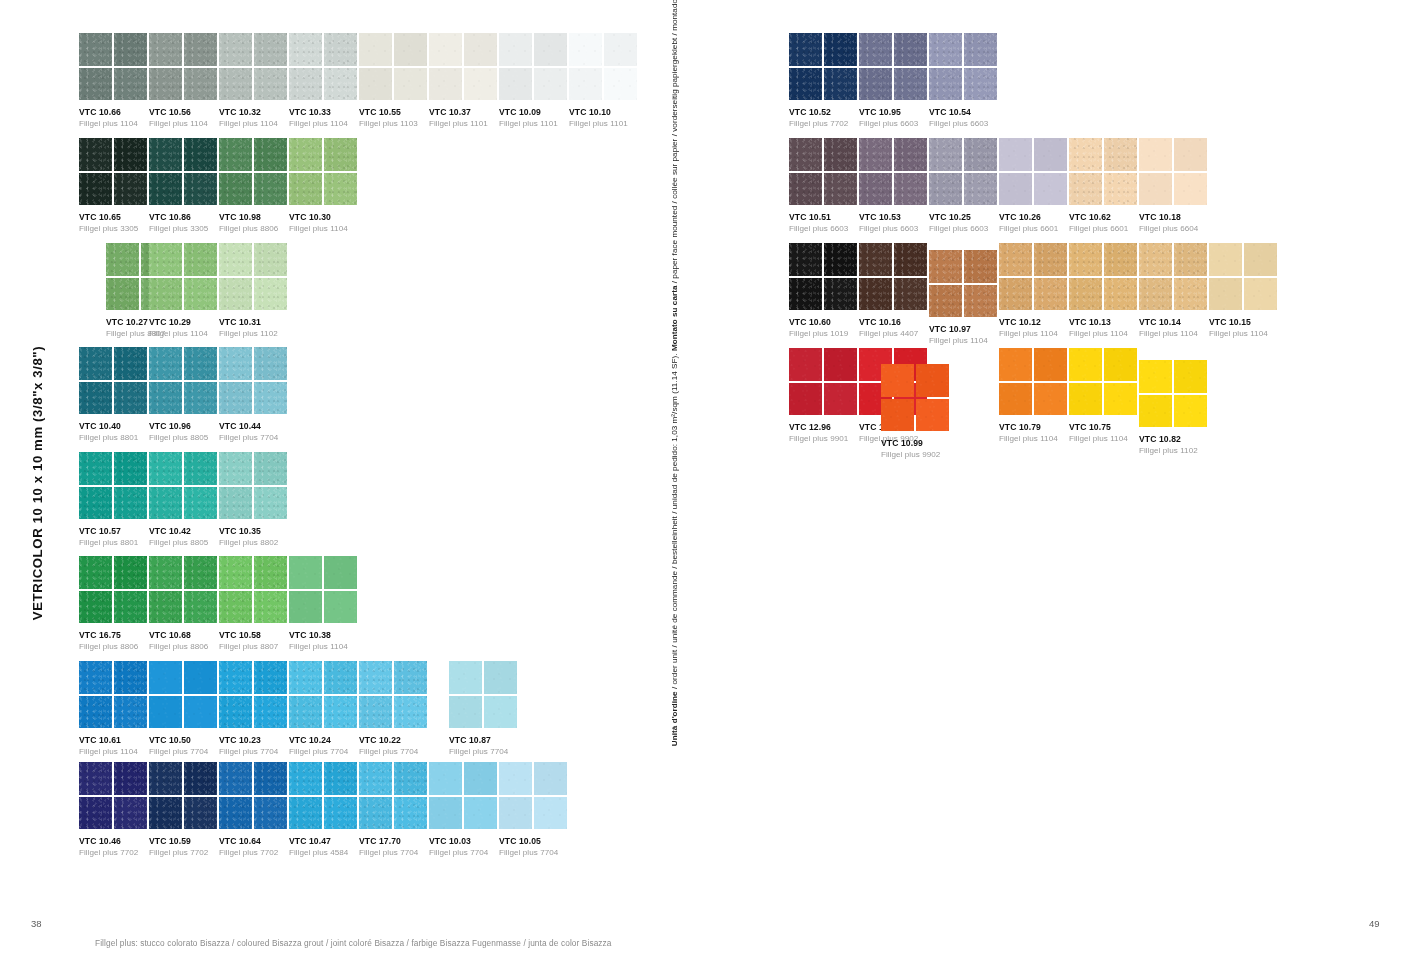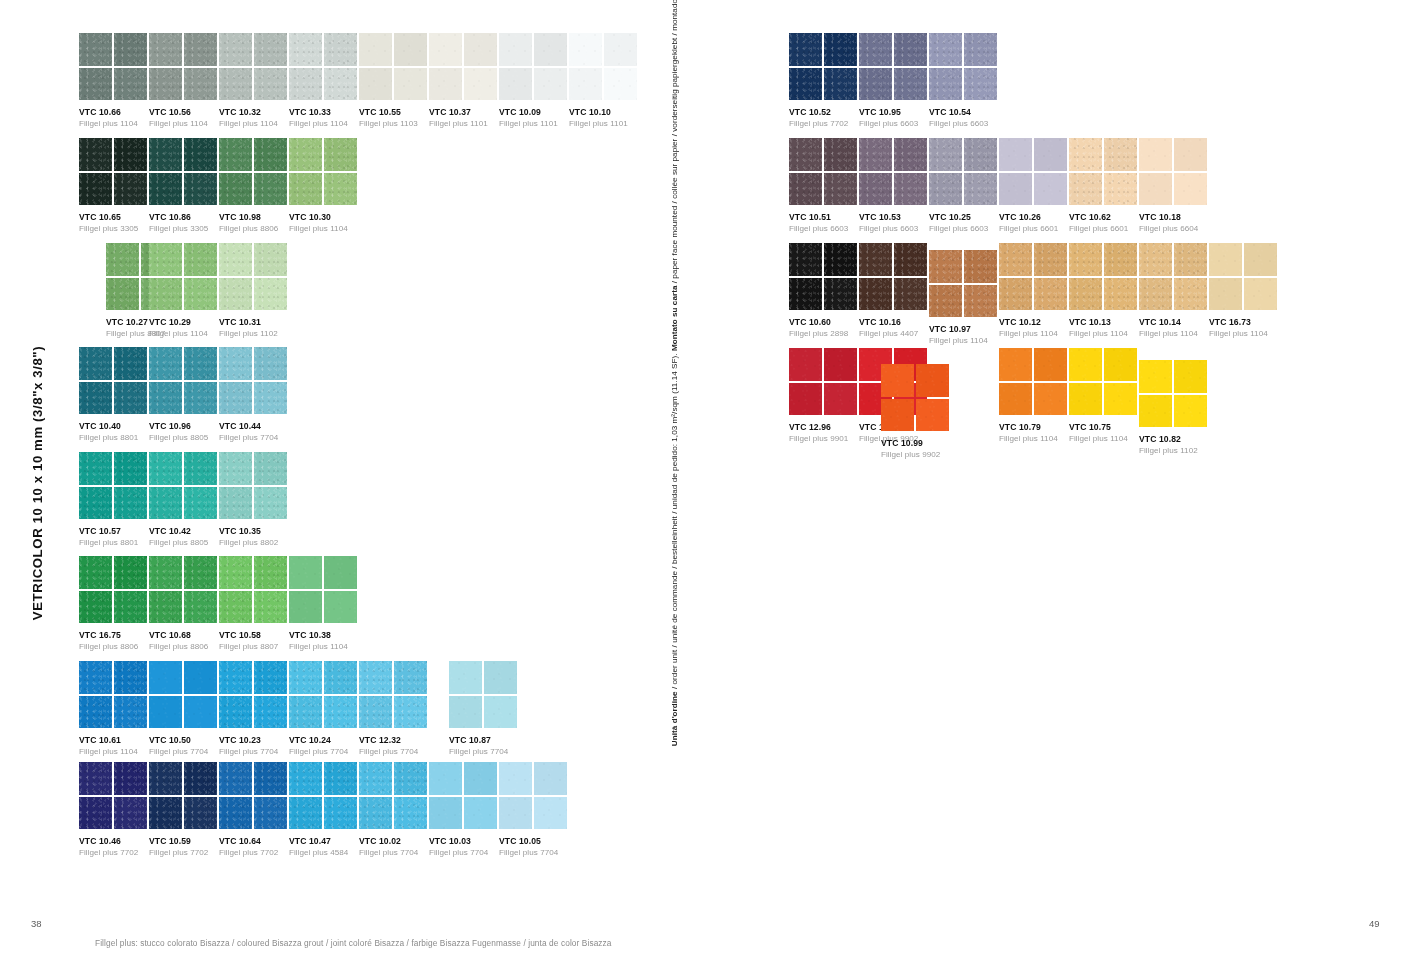--- a/index.html
+++ b/index.html
@@ -425,21 +425,21 @@
         <div class="sw-code">VTC 10.24</div>
         <div class="sw-grout">Fillgel plus 7704</div>
       </div>
       <div class="swatch" style="left: 359px; top: 661px;">
         <div class="tiles">
           <div class="tile" style="background: rgb(101, 198, 231);"></div>
           <div class="tile" style="background: rgb(94, 191, 224);"></div>
           <div class="tile" style="background: rgb(96, 193, 226);"></div>
           <div class="tile" style="background: rgb(102, 199, 232);"></div>
         </div>
-        <div class="sw-code">VTC 12.32</div>
+        <div class="sw-code">VTC 10.22</div>
         <div class="sw-grout">Fillgel plus 7704</div>
       </div>
       <div class="swatch" style="left: 429px; top: 661px; padding-left: 20px;">
         <div class="tiles">
           <div class="tile smooth" style="background: rgb(172, 223, 233);"></div>
           <div class="tile smooth" style="background: rgb(165, 216, 226);"></div>
           <div class="tile smooth" style="background: rgb(167, 218, 228);"></div>
           <div class="tile smooth" style="background: rgb(173, 224, 234);"></div>
         </div>
         <div class="sw-code">VTC 10.87</div>
@@ -485,21 +485,21 @@
         <div class="sw-code">VTC 10.47</div>
         <div class="sw-grout">Fillgel plus 4584</div>
       </div>
       <div class="swatch" style="left: 359px; top: 762px;">
         <div class="tiles">
           <div class="tile" style="background: rgb(78, 188, 227);"></div>
           <div class="tile" style="background: rgb(71, 181, 220);"></div>
           <div class="tile" style="background: rgb(73, 183, 222);"></div>
           <div class="tile" style="background: rgb(79, 189, 228);"></div>
         </div>
-        <div class="sw-code">VTC 10.02</div>
+        <div class="sw-code">VTC 17.70</div>
         <div class="sw-grout">Fillgel plus 7704</div>
       </div>
       <div class="swatch" style="left: 429px; top: 762px;">
         <div class="tiles">
           <div class="tile smooth" style="background: rgb(138, 210, 235);"></div>
           <div class="tile smooth" style="background: rgb(131, 203, 228);"></div>
           <div class="tile smooth" style="background: rgb(133, 205, 230);"></div>
           <div class="tile smooth" style="background: rgb(139, 211, 236);"></div>
         </div>
         <div class="sw-code">VTC 10.03</div>
@@ -606,21 +606,21 @@
         <div class="sw-grout">Fillgel plus 6604</div>
       </div>
       <div class="swatch" style="left: 789px; top: 243px;">
         <div class="tiles">
           <div class="tile" style="background: rgb(24, 24, 24);"></div>
           <div class="tile" style="background: rgb(17, 17, 17);"></div>
           <div class="tile" style="background: rgb(19, 19, 19);"></div>
           <div class="tile" style="background: rgb(25, 25, 25);"></div>
         </div>
         <div class="sw-code">VTC 10.60</div>
-        <div class="sw-grout">Fillgel plus 2898</div>
+        <div class="sw-grout">Fillgel plus 1019</div>
       </div>
       <div class="swatch" style="left: 859px; top: 243px;">
         <div class="tiles">
           <div class="tile" style="background: rgb(77, 52, 42);"></div>
           <div class="tile" style="background: rgb(70, 45, 35);"></div>
           <div class="tile" style="background: rgb(72, 47, 37);"></div>
           <div class="tile" style="background: rgb(78, 53, 43);"></div>
         </div>
         <div class="sw-code">VTC 10.16</div>
         <div class="sw-grout">Fillgel plus 4407</div>
@@ -665,21 +665,21 @@
         <div class="sw-code">VTC 10.14</div>
         <div class="sw-grout">Fillgel plus 1104</div>
       </div>
       <div class="swatch" style="left: 1209px; top: 243px;">
         <div class="tiles">
           <div class="tile smooth" style="background: rgb(236, 214, 168);"></div>
           <div class="tile smooth" style="background: rgb(229, 207, 161);"></div>
           <div class="tile smooth" style="background: rgb(231, 209, 163);"></div>
           <div class="tile smooth" style="background: rgb(237, 215, 169);"></div>
         </div>
-        <div class="sw-code">VTC 16.73</div>
+        <div class="sw-code">VTC 10.15</div>
         <div class="sw-grout">Fillgel plus 1104</div>
       </div>
       <div class="swatch" style="left: 789px; top: 348px;">
         <div class="tiles">
           <div class="tile smooth" style="background: rgb(196, 35, 51);"></div>
           <div class="tile smooth" style="background: rgb(189, 28, 44);"></div>
           <div class="tile smooth" style="background: rgb(191, 30, 46);"></div>
           <div class="tile smooth" style="background: rgb(197, 36, 52);"></div>
         </div>
         <div class="sw-code">VTC 12.96</div>

